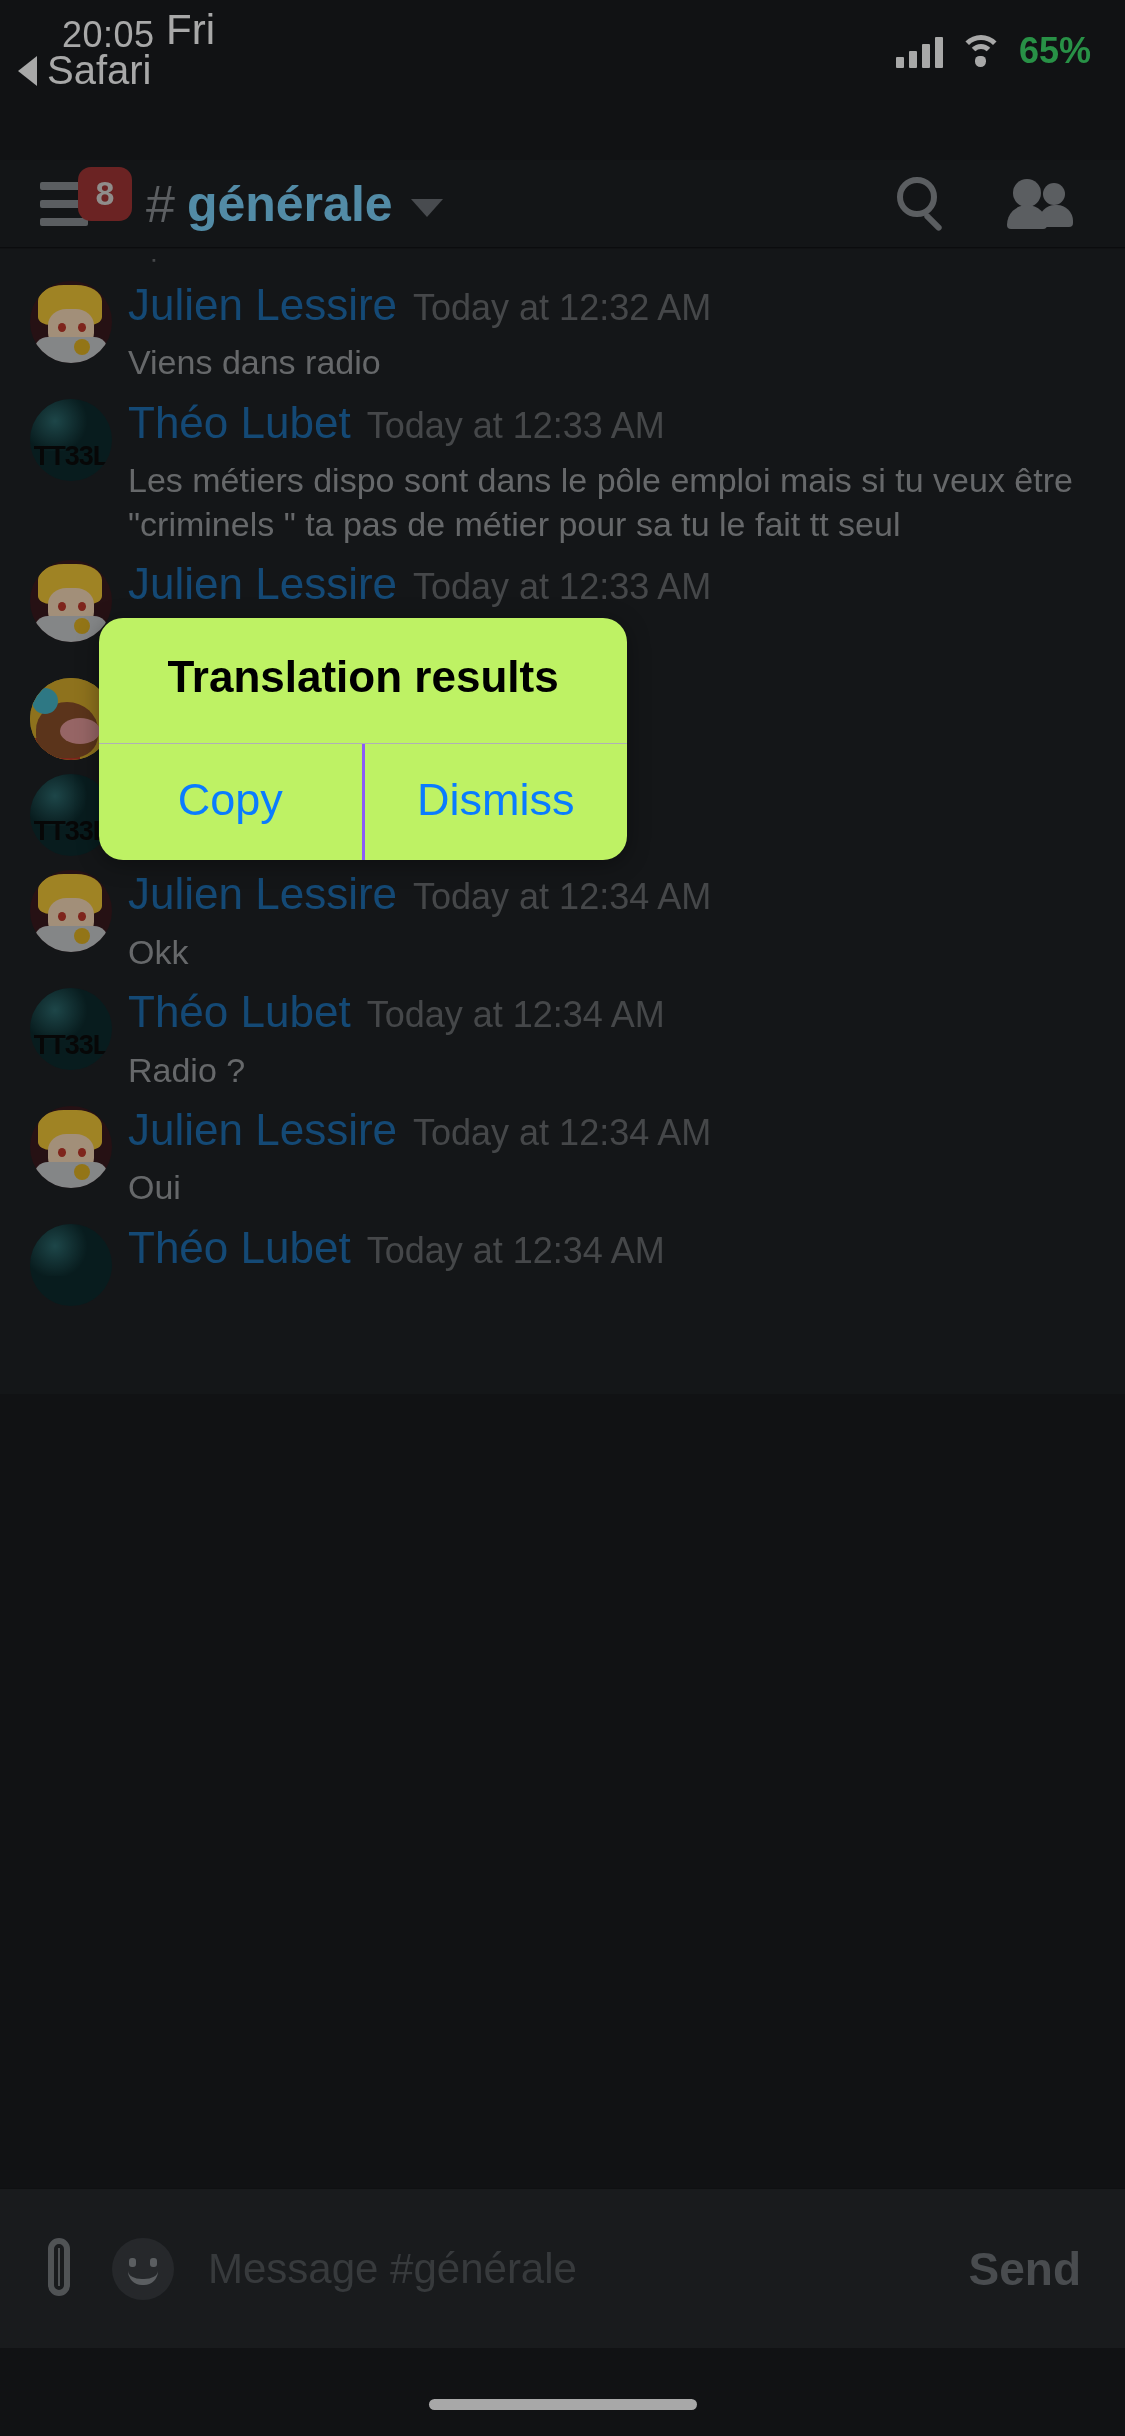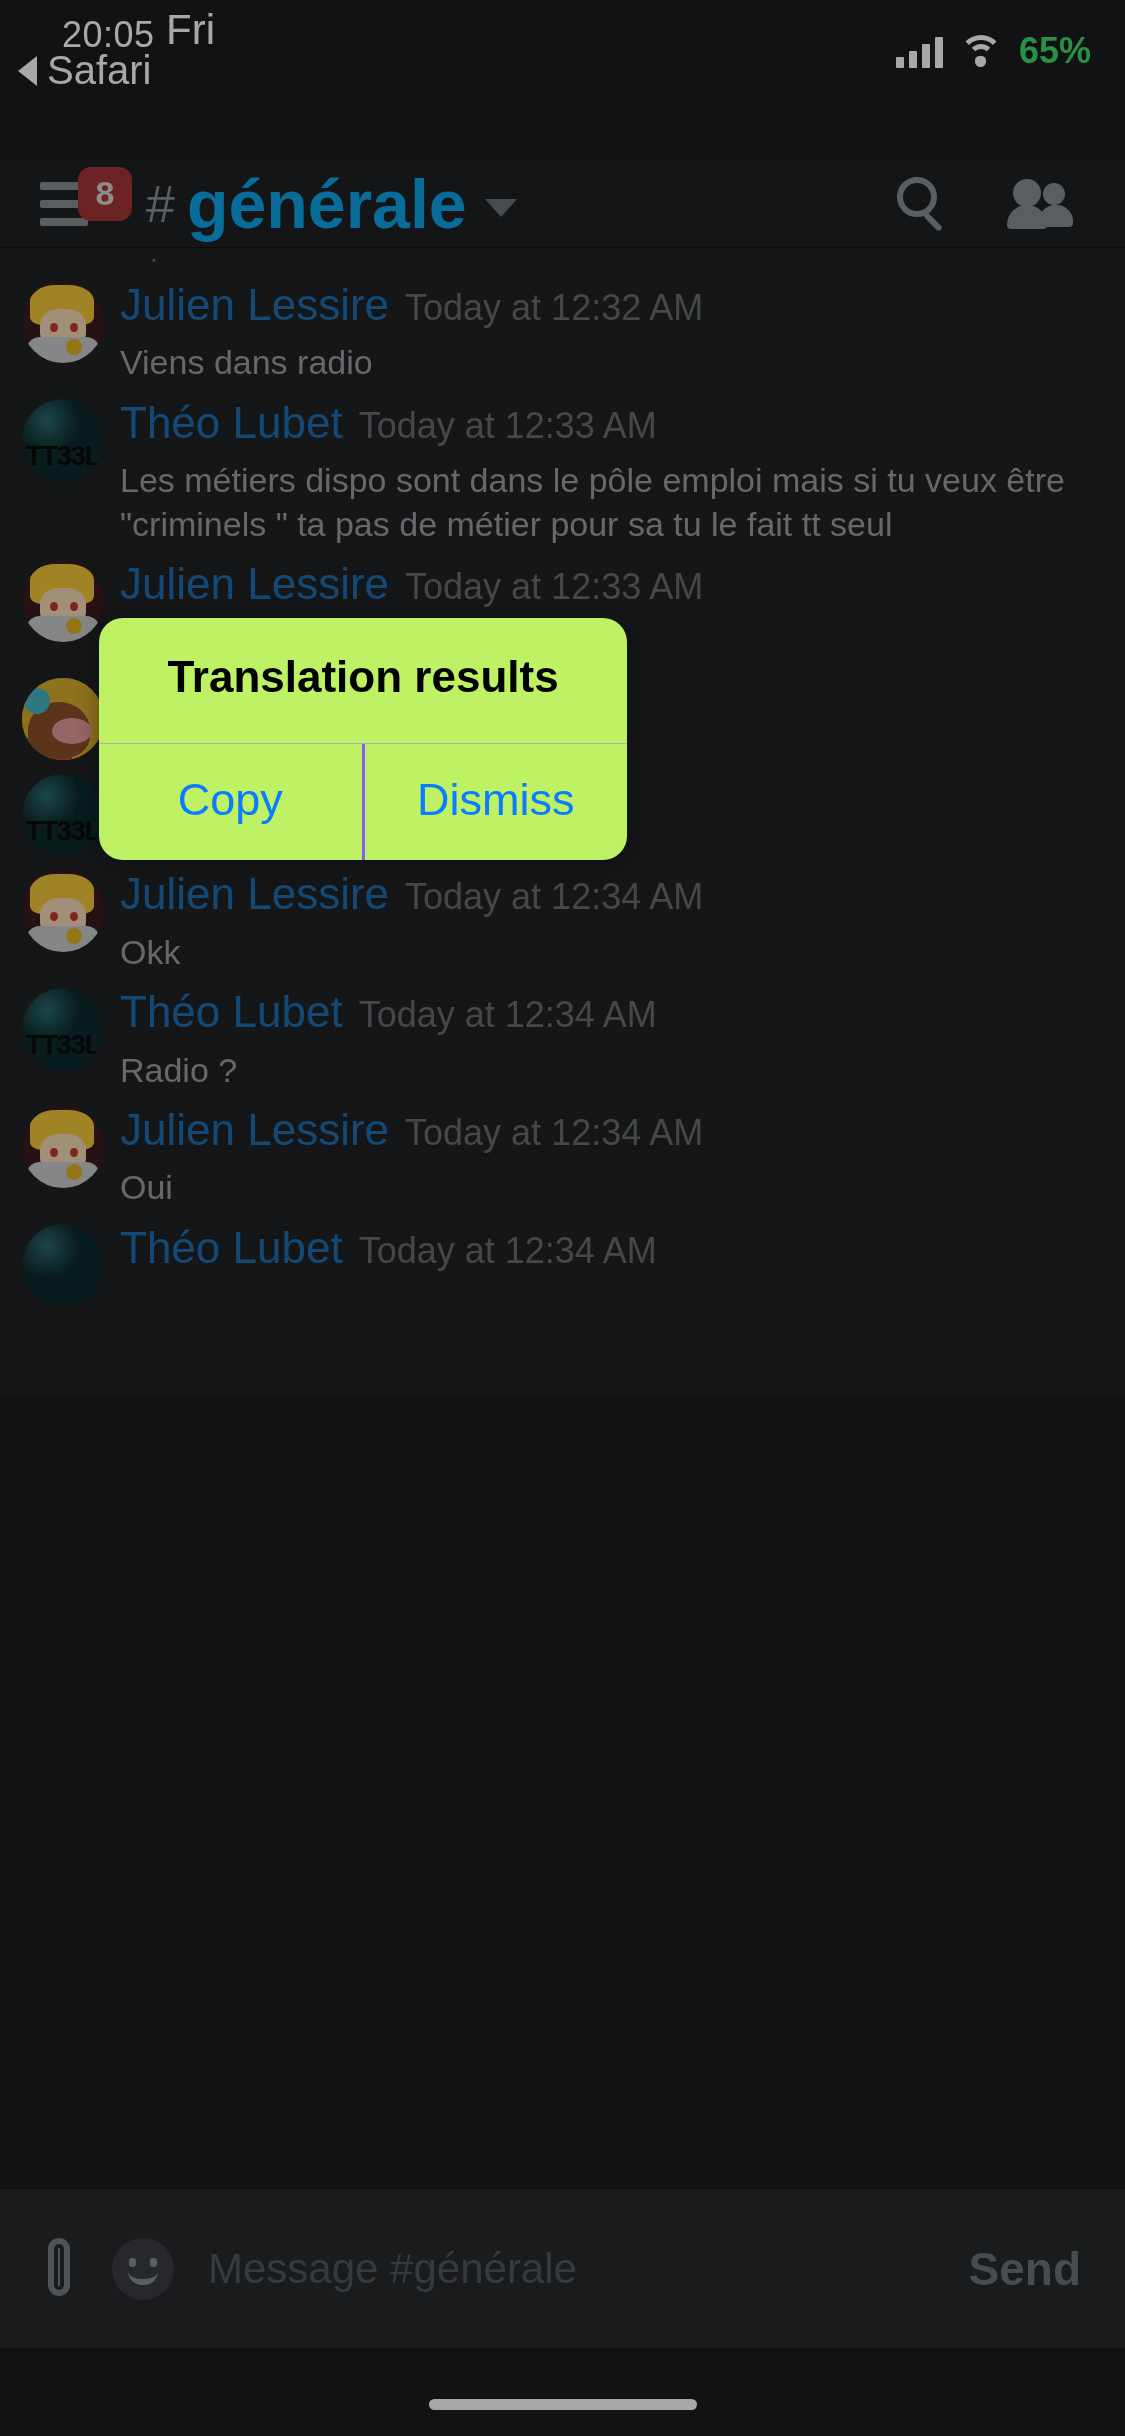--- a/index.html
+++ b/index.html
@@ -84,21 +84,21 @@
     position:absolute; left:38px; top:-8px;
     min-width:54px; height:54px; padding:0 8px;
     background:#a33636; border-radius:13px;
     color:#d9d6d3; font-size:34px; font-weight:700;
     display:flex; align-items:center; justify-content:center;
   }
   .chan{
     display:flex; align-items:center; margin-left:34px; gap:12px;
   }
   .hashmark{ color:#8b8f94; font-size:52px; font-weight:400; }
-  .chname{ color:#0ea5e9; font-size:68px; font-weight:600; }
+  .chname{ color:#7dd3fc; font-size:50px; font-weight:600; }
   .chev{
     width:0;height:0;
     border-left:16px solid transparent;
     border-right:16px solid transparent;
     border-top:18px solid #6e7378;
     margin-left:6px; margin-top:8px;
   }
   .hdr-icons{ margin-left:auto; display:flex; align-items:center; gap:56px; margin-right:52px;}
   .ic-search{ position:relative; width:54px; height:54px; }
   .ic-search .ring{
@@ -114,21 +114,21 @@
   .ic-people .b1{ position:absolute; left:0; top:26px; width:40px;height:24px;border-radius:20px 20px 4px 4px;background:#8b8f94;}
   .ic-people .h2{ position:absolute; left:36px; top:4px; width:22px;height:22px;border-radius:50%;background:#8b8f94;}
   .ic-people .b2{ position:absolute; left:32px; top:26px; width:34px;height:22px;border-radius:16px 16px 4px 4px;background:#8b8f94;}
 
   
   #msglist{
     position:absolute; top:249px; left:0; width:1125px; height:1145px;
     background:#1f2225;
     overflow:hidden;
   }
-  .msg{ display:flex; padding:14px 0 0 0; }
+  .msg{ display:flex; padding:14px 0 0 8px; }
   .av{
     width:82px; height:82px; border-radius:50%;
     margin-left:22px; margin-right:16px; flex:0 0 82px;
     overflow:hidden; position:relative;
   }
   .av.julien{ background:#3a1a1f; }
   .av.theo{ background:#0d2b2e; }
   .av.third{ background:#caa92e; }
   .body{ flex:1; min-width:0; padding-right:30px; }
   .meta{ display:flex; align-items:baseline; gap:16px; line-height:1.1; }

